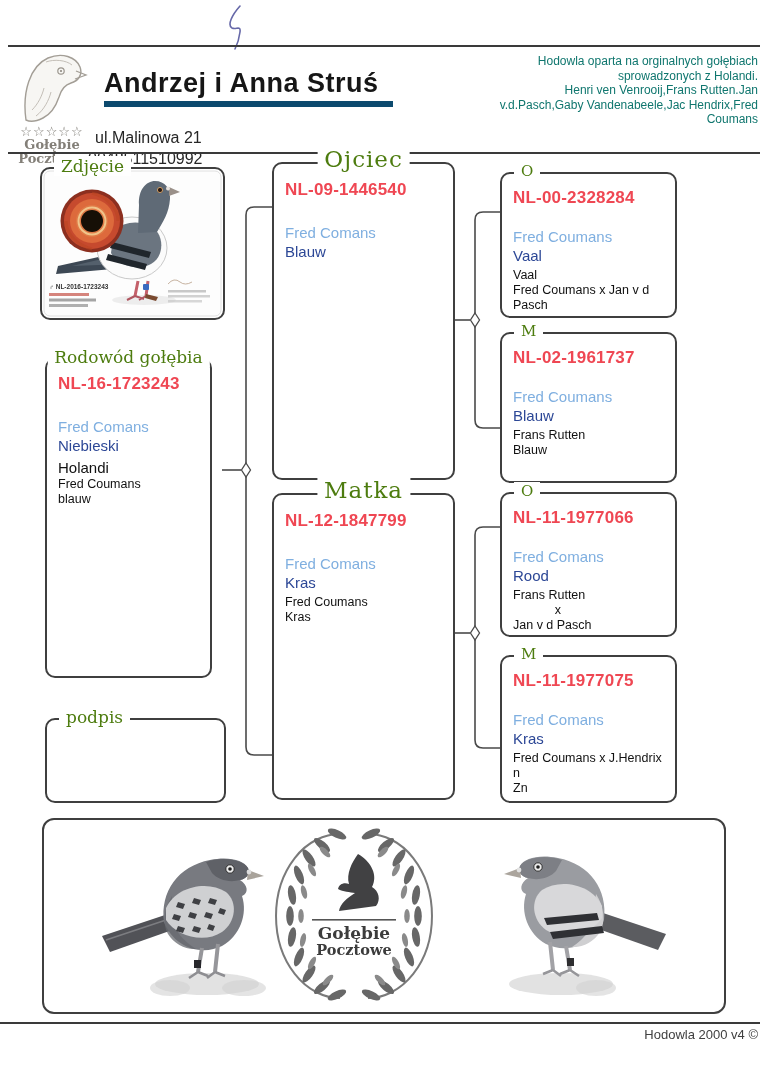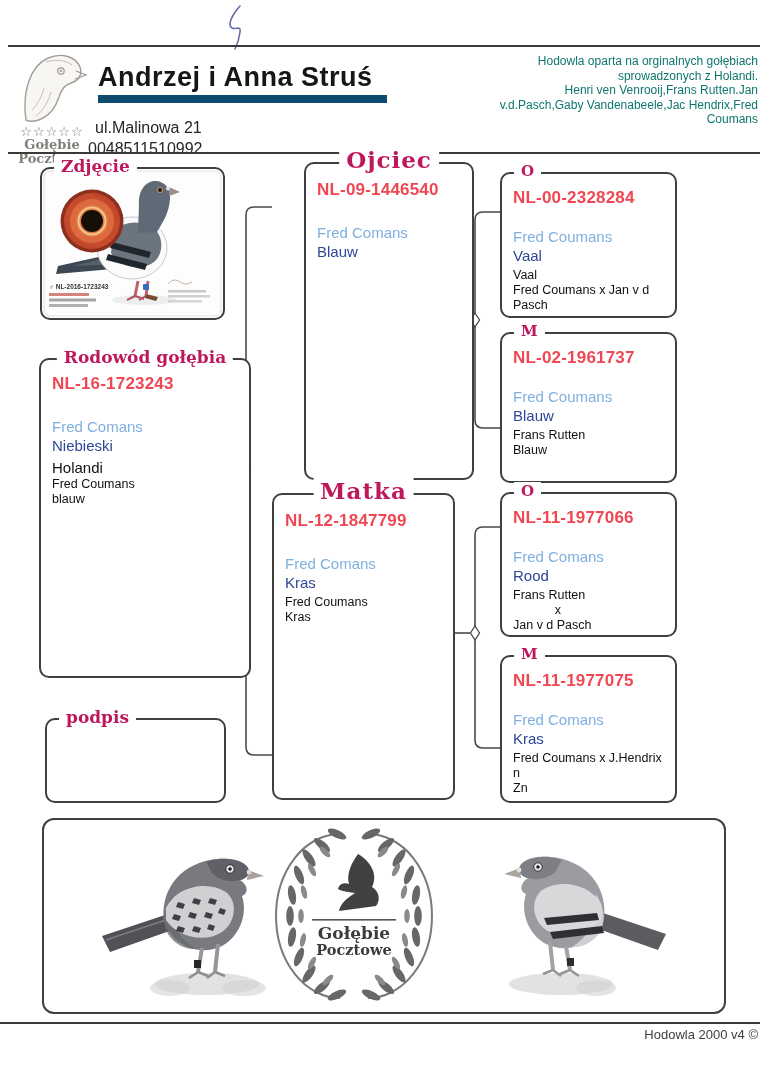--- a/index.html
+++ b/index.html
@@ -8,47 +8,47 @@
   .rule{position:absolute;background:#3a3a3a;height:2px;}
   .rule.top{left:8px;right:8px;top:45px;}
   .rule.header{left:8px;right:8px;top:152px;}
   .rule.bottom{left:0;right:8px;top:1022px;}
 
   
   .logo{position:absolute;left:12px;top:50px;width:80px;text-align:center;}
   .logo .stars{font-size:13px;color:#7d7a73;letter-spacing:1px;line-height:12px;margin-top:-2px;}
   .logo .logoline{font-family:"DejaVu Serif",serif;font-weight:bold;font-size:13px;color:#837f78;line-height:14px;}
   .owner{position:absolute;left:88px;top:52px;}
-  .owner h1{margin:10px;font-size:27px;font-weight:bold;letter-spacing:.5px;color:#161616;
-            display:inline-block;border-bottom:8px solid #0c4a6e;padding:0 14px 2px 0;}
+  .owner h1{margin:16px;font-size:27px;font-weight:bold;letter-spacing:.5px;color:#161616;
+            display:inline-block;border-bottom:6px solid #0c4a6e;padding:0 14px 2px 0;}
   .owner .addr{font-size:16px;line-height:21px;color:#262626;margin-top:4px;}
   .owner .addr .l1{padding-left:7px;}
   .breeder-note{position:absolute;right:10px;top:54px;width:332px;text-align:right;
                 font-size:12px;line-height:14.5px;color:#0f766e;white-space:pre-line;}
 
   
   .pbox{position:absolute;border:2px solid #3f3f3f;border-radius:10px;background:#fff;box-sizing:border-box;}
   .legend{position:absolute;background:#fff;padding:0 7px;font-family:"DejaVu Serif",serif;
-          font-weight:bold;color:#be185d;white-space:nowrap;}
+          font-weight:normal;color:#4d7c0f;white-space:nowrap;}
   .legend.big{font-size:23px;top:-18px;left:50%;transform:translateX(-50%);letter-spacing:1px;}
   .legend.med{font-size:17px;top:-13px;left:50%;transform:translateX(-50%);}
   .legend.left{font-size:17px;top:-13px;left:12px;transform:none;}
   .legend.small{font-size:15px;top:-12px;left:12px;}
   .pcontent{padding:14px 12px 0 11px;}
   .ring{color:#ef4753;font-weight:bold;font-size:17px;margin-bottom:23px;letter-spacing:.2px;}
   .gp .ring{margin-bottom:19px;}
   .breeder{color:#7fafe0;font-size:15px;line-height:19px;}
   .pcolor{color:#2c4796;font-size:15px;line-height:20px;margin-bottom:2px;}
   .sex{color:#111;font-size:15px;line-height:19px;}
   .notes{color:#111;font-size:12.5px;line-height:15px;white-space:pre-wrap;}
 
   .box-photo{left:40px;top:167px;width:185px;height:153px;}
-  .box-subject{left:39px;top:358px;width:212px;height:320px;}
+  .box-subject{left:45px;top:358px;width:167px;height:320px;}
   .box-signature{left:45px;top:718px;width:181px;height:85px;padding-left:30px;}
-  .box-father{left:272px;top:162px;width:170px;height:318px;margin-left:32px;}
+  .box-father{left:272px;top:162px;width:183px;height:318px;}
   .box-mother{left:272px;top:493px;width:183px;height:307px;}
   .box-ff{left:500px;top:172px;width:177px;height:146px;}
   .box-fm{left:500px;top:332px;width:177px;height:151px;}
   .box-mf{left:500px;top:492px;width:177px;height:145px;}
   .box-mm{left:500px;top:655px;width:177px;height:148px;}
   .box-banner{left:42px;top:818px;width:684px;height:196px;border-radius:12px;}
 
   .connectors{position:absolute;left:0;top:0;width:768px;height:1085px;pointer-events:none;}
   .penmark{position:absolute;left:218px;top:2px;}
   .footer-credit{position:absolute;right:10px;top:1027px;font-size:13px;color:#404040;}

